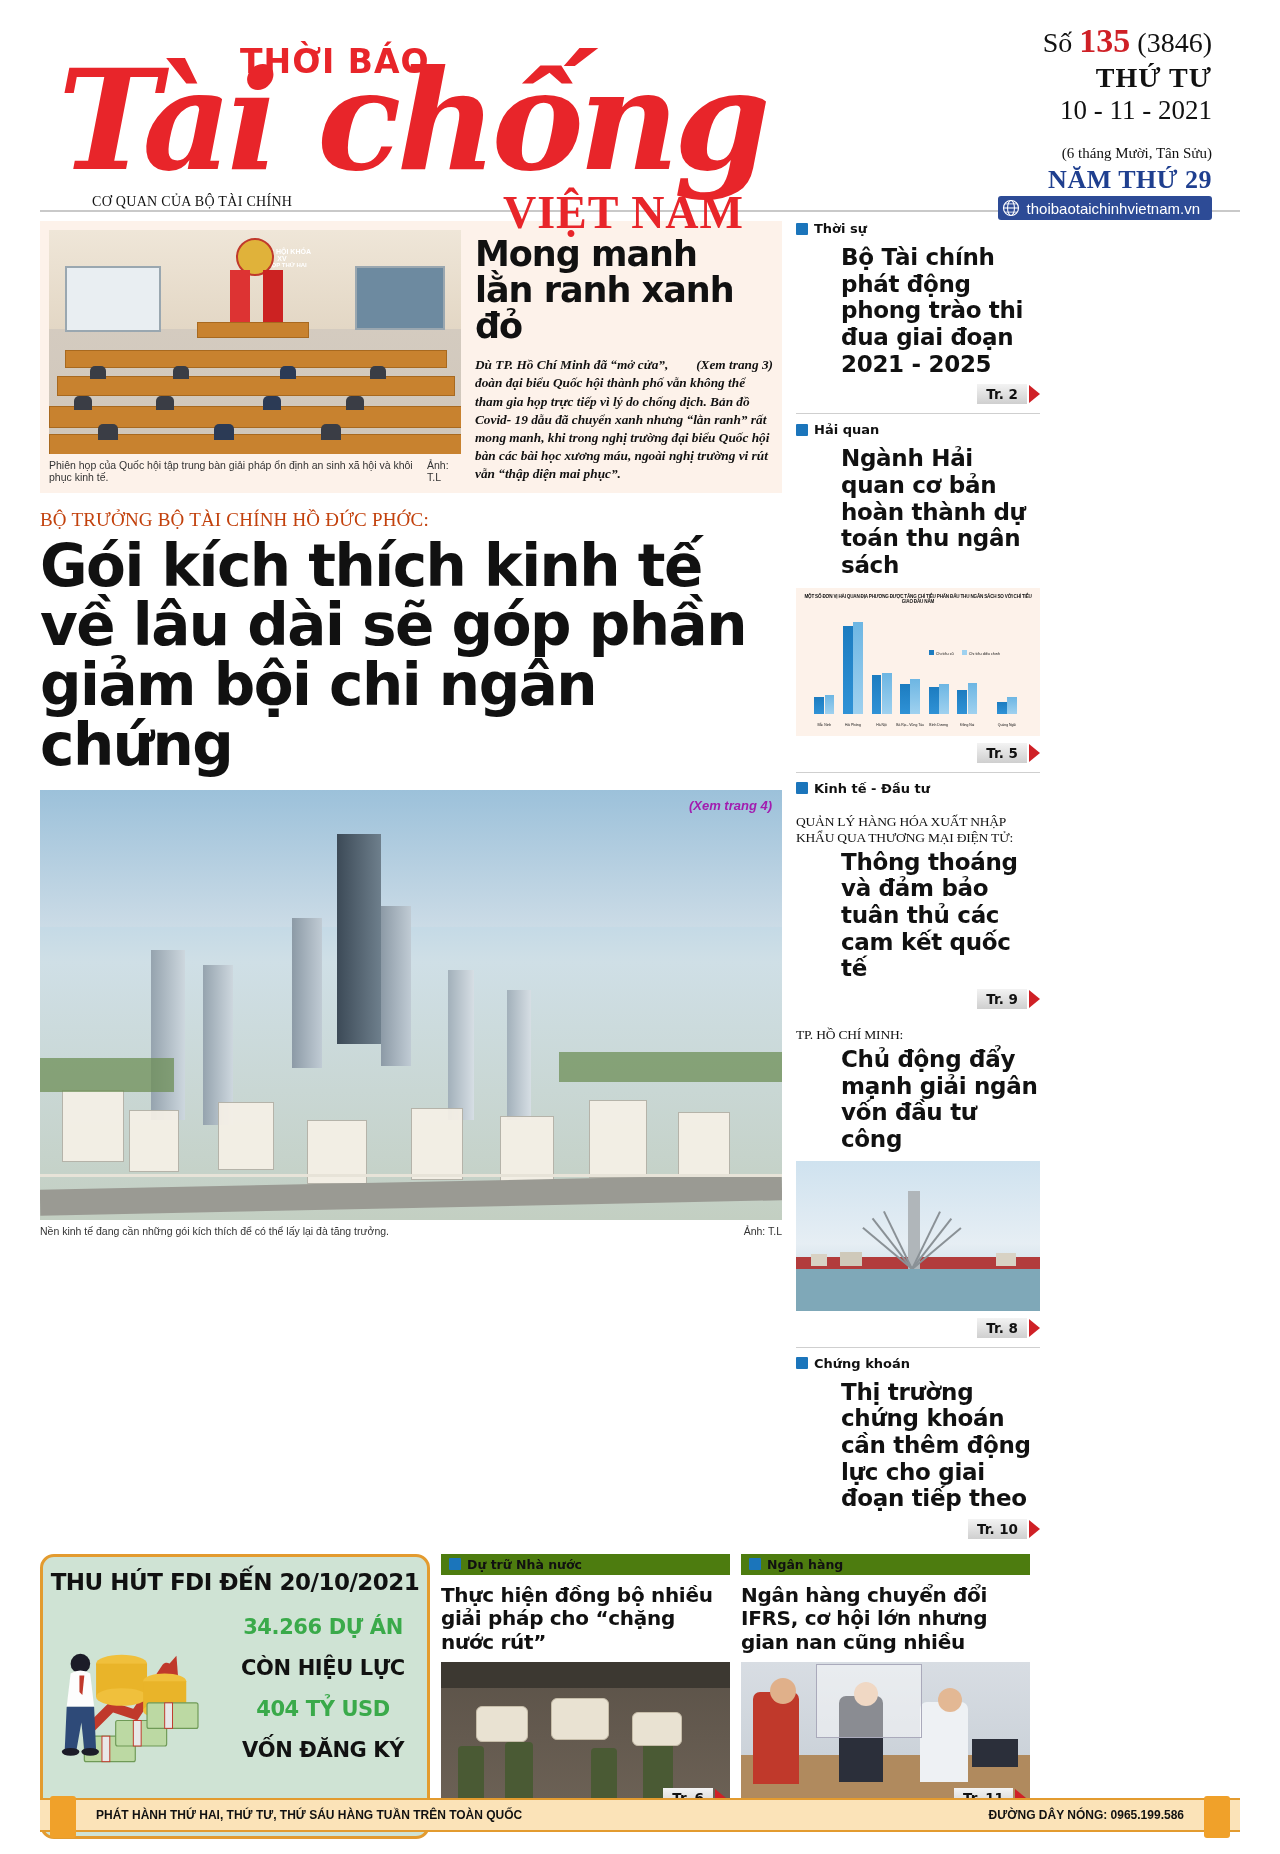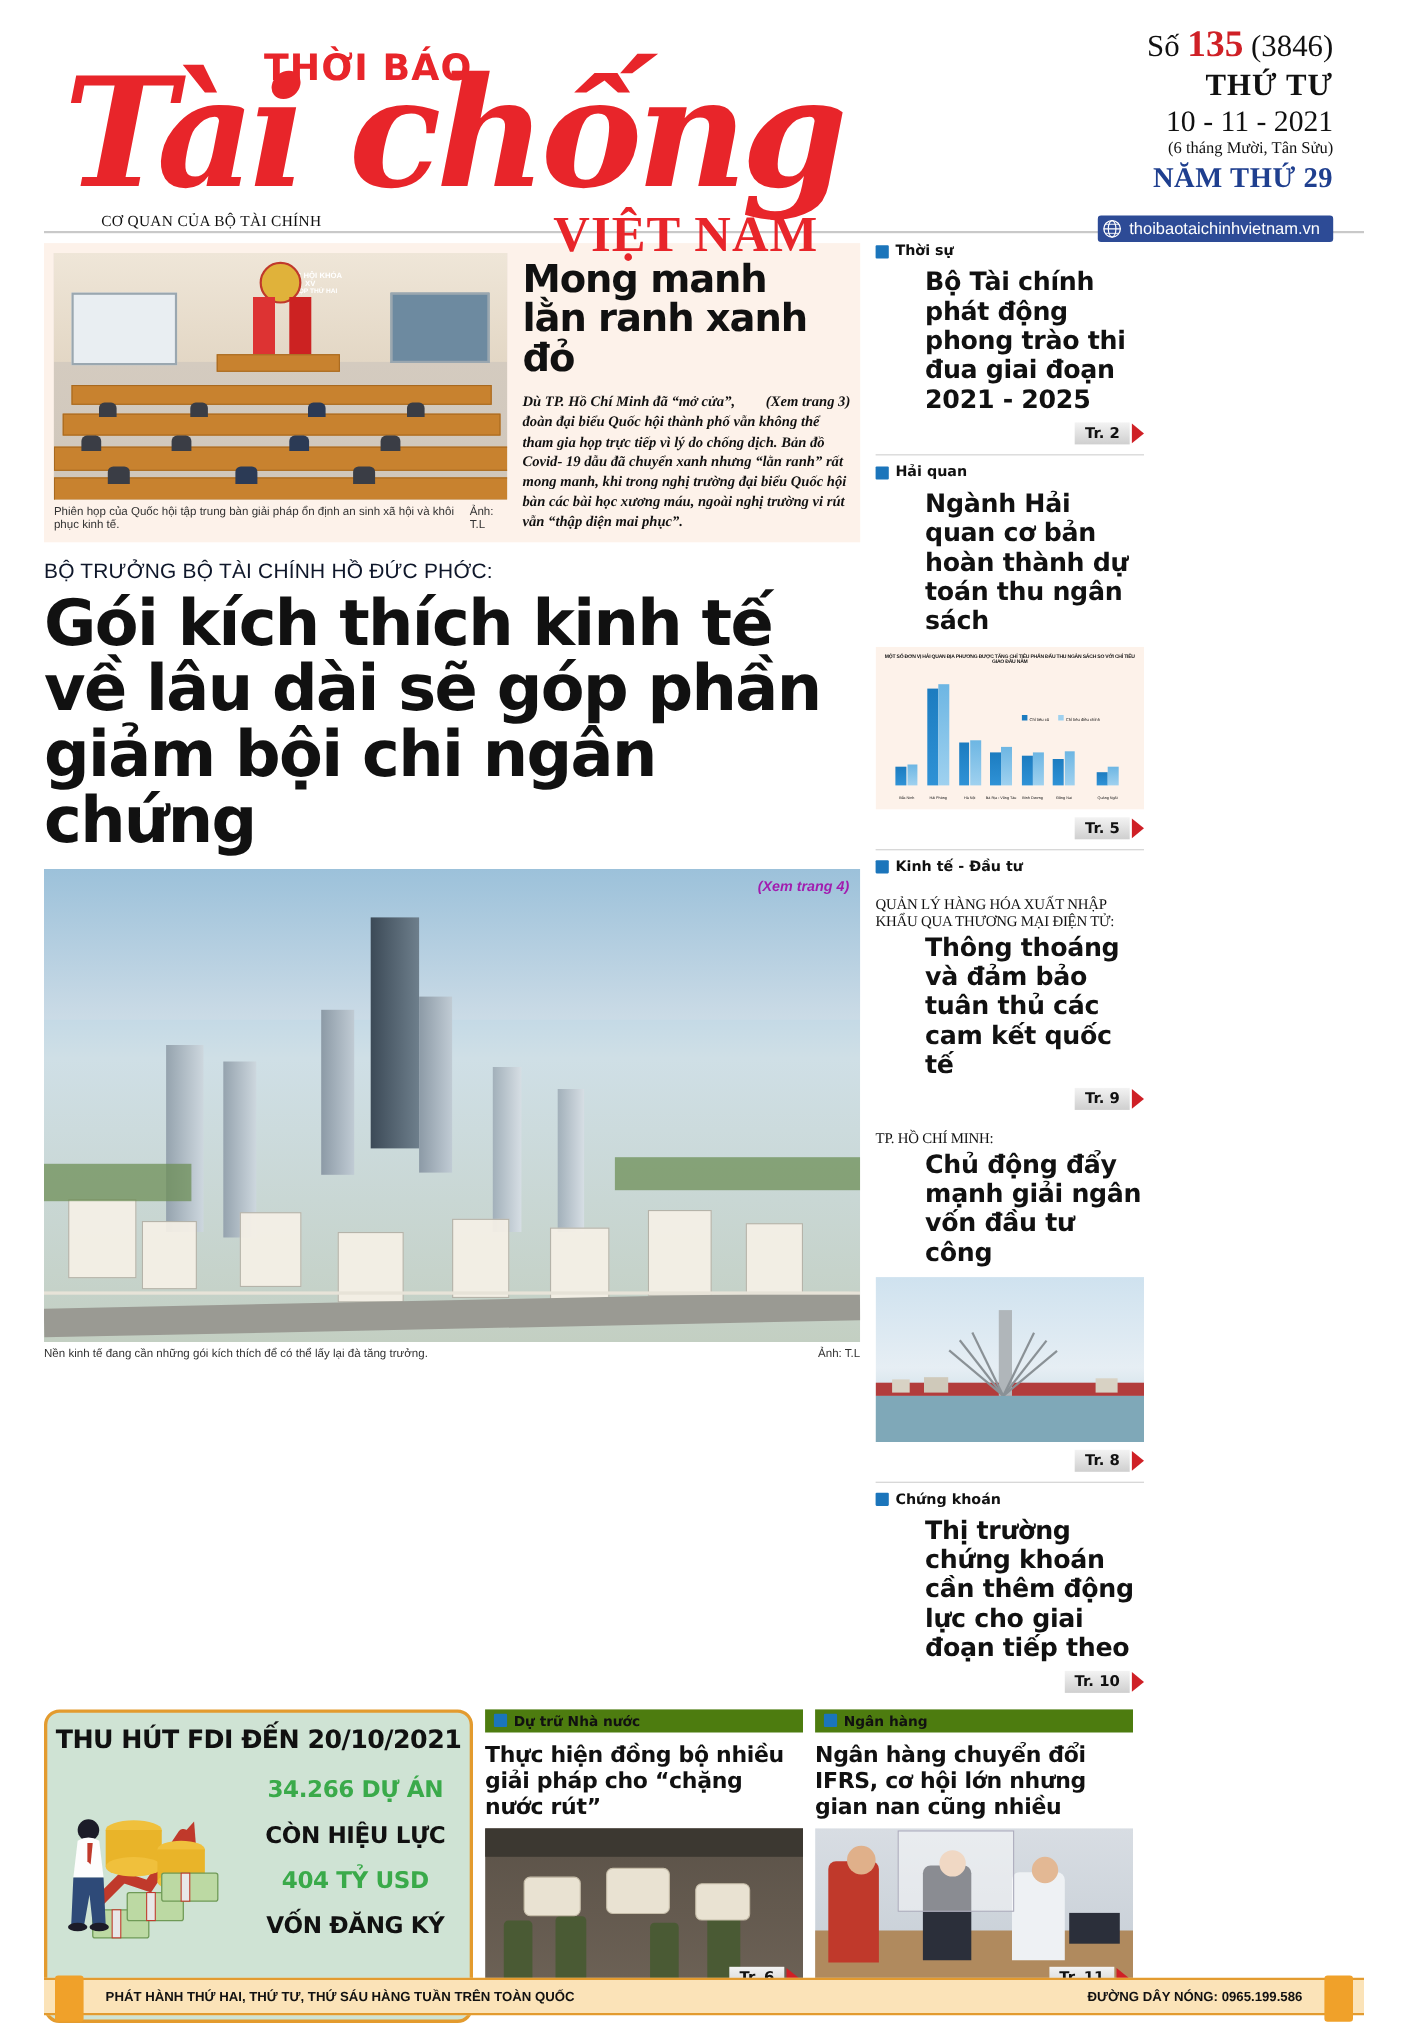--- a/index.html
+++ b/index.html
@@ -12,21 +12,21 @@
   .thoibao{position:absolute;left:192px;top:16px;font-size:33px;font-weight:bold;letter-spacing:1px;color:#e8252a;font-family:"DejaVu Sans",sans-serif;}
   .taichinh{position:absolute;left:10px;top:38px;font-size:138px;line-height:0.82;font-weight:bold;color:#e8252a;font-family:"DejaVu Serif",serif;font-style:italic;letter-spacing:-5px;}
   .vietnam{position:absolute;left:455px;top:160px;font-size:46px;font-weight:bold;color:#e8252a;font-family:"Liberation Serif",serif;letter-spacing:1px;}
   .coquan{position:absolute;left:44px;top:168px;font-size:14px;color:#111;font-family:"Liberation Serif",serif;letter-spacing:.3px;}
 
   .issue{position:absolute;right:28px;top:22px;width:330px;text-align:right;font-family:"Liberation Serif",serif;}
   .issue .line1{font-size:28px;}
   .issue .line1 .num{color:#cf2026;font-weight:bold;font-size:34px;}
   .issue .line2{font-size:28px;font-weight:bold;letter-spacing:1px;margin-top:2px;}
   .issue .line3{font-size:27px;margin-top:1px;}
-  .issue .line4{font-size:15px;margin-top:1px;}
+  .issue .line4{font-size:15px;margin-top:19px;}
   .issue .line5{font-size:26px;font-weight:bold;color:#1f3f8f;margin-top:3px;letter-spacing:.5px;}
 
   .urlbar{position:absolute;right:28px;top:196px;height:24px;background:#2d4b96;color:#fff;border-radius:3px;
           display:flex;align-items:center;padding:0 12px 0 4px;font-size:15px;}
   .globe{width:18px;height:18px;margin-right:7px;flex:0 0 auto;}
 
   .rule{height:2px;background:#c9c9c9;margin:0 0 0 0;}
 
   
   .body-grid{display:flex;gap:14px;margin-top:9px;}
@@ -37,21 +37,21 @@
   .feature{background:#fdf2ea;display:flex;padding:9px;box-sizing:border-box;}
   .feature-photo{width:412px;}
   .ph{width:412px;height:224px;position:relative;overflow:hidden;background:#b9b0a4;}
   .cap{font-size:10.5px;color:#333;margin-top:5px;display:flex;justify-content:space-between;font-family:"Liberation Sans",sans-serif;}
   .feature-txt{flex:1;padding-left:14px;}
   .feature-txt h1{margin:6px 0 0 0;font-size:35px;line-height:1.03;font-weight:bold;font-family:"DejaVu Sans",sans-serif;letter-spacing:-1px;}
   .feature-txt p{margin:12px 0 0 0;font-size:13.3px;line-height:1.37;font-style:italic;font-weight:bold;font-family:"Liberation Serif",serif;}
   .seepage{float:right;font-style:italic;font-weight:bold;}
 
   
-  .kicker{margin-top:16px;font-size:19px;letter-spacing:.2px;color:#0f172a;font-family:Liberation Sans, sans-serif;}
+  .kicker{margin-top:16px;font-size:19px;letter-spacing:.2px;color:#c2410c;font-family:Liberation Serif, serif;}
   .bighead{margin-top:6px;font-size:58px;line-height:1.03;font-weight:bold;font-family:"DejaVu Sans",sans-serif;letter-spacing:-1.5px;}
 
   
   .hero{margin-top:14px;position:relative;width:742px;height:430px;overflow:hidden;}
   .hero .xem{position:absolute;right:10px;top:8px;font-size:13px;font-weight:bold;font-style:italic;color:#a21caf;z-index:5;}
   .hero-cap{font-size:10.5px;color:#333;margin-top:5px;display:flex;justify-content:space-between;}
 
   
   .sec{margin-bottom:4px;}
   .sectag{display:flex;align-items:center;gap:6px;font-size:13px;font-weight:bold;font-family:"DejaVu Sans",sans-serif;}

